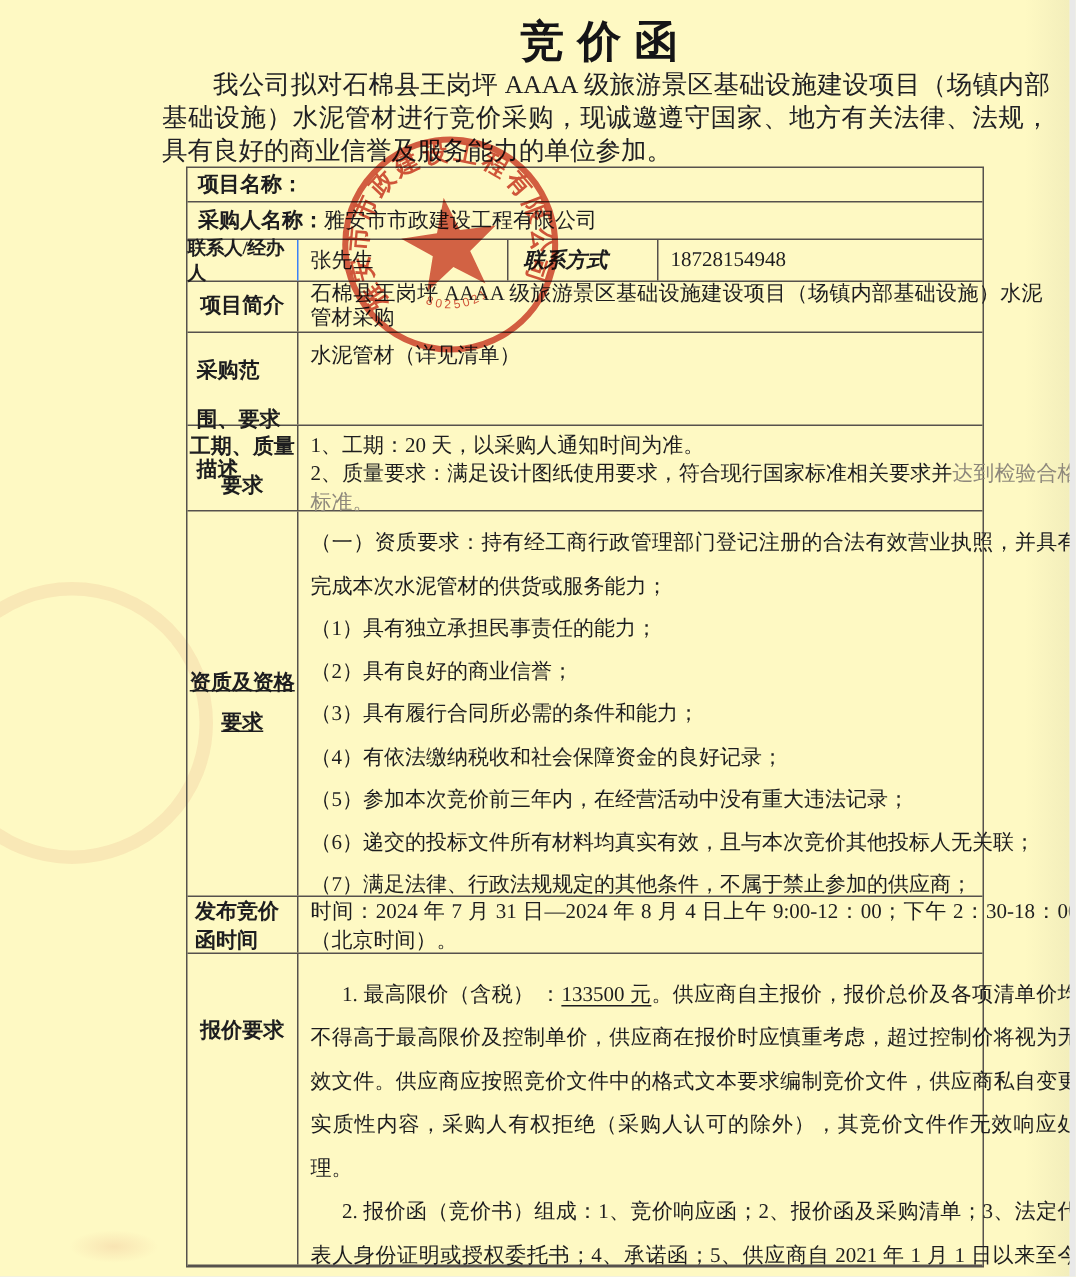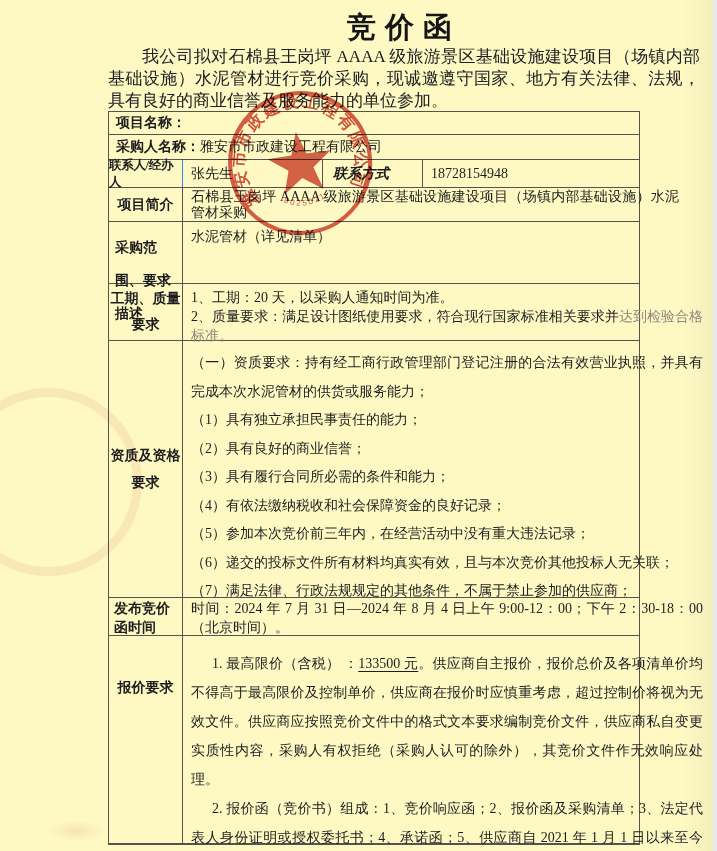--- a/index.html
+++ b/index.html
@@ -8,21 +8,21 @@
     font-family:"Liberation Serif","DejaVu Serif",serif;color:#1d1d1f;
   }
   .scan-shade{position:absolute;right:0;top:0;width:30px;height:100%;
     background:linear-gradient(90deg,rgba(0,0,0,0),rgba(110,105,95,.08));pointer-events:none;}
   .content{position:absolute;left:108px;top:0;width:592px;}
   .doc-title{margin:0;padding-top:8px;height:34px;text-align:center;
     font-size:29px;font-weight:700;letter-spacing:9px;color:#151517;}
   .intro{margin:4px 0 0;width:592px;font-size:17px;line-height:22px;
     text-align:justify;text-indent:2em;color:#202024;}
   
-  .btable{position:absolute;left:0;top:111px;width:532px;border:1px solid #56524d;box-sizing:border-box;}
+  .btable{position:absolute;left:16px;top:111px;width:532px;border:1px solid #56524d;box-sizing:border-box;}
   .trow{display:flex;border-bottom:1px solid #56524d;box-sizing:border-box;font-size:14px;}
   .trow:last-child{border-bottom:1px solid #56524d;}
   .lbl{flex:0 0 74px;width:74px;border-right:1px solid #56524d;box-sizing:border-box;
     display:flex;align-items:center;justify-content:center;text-align:center;
     font-weight:700;line-height:24px;}
   .cnt{flex:1;min-width:0;padding:0 0 0 8px;box-sizing:border-box;overflow:visible;}
   .wide{width:512px;text-align:justify;}
   .fullcell{display:flex;align-items:center;padding-left:7px;white-space:nowrap;overflow:visible;}
   .fullcell .k{font-weight:700;}
   .r1{height:23px;}
@@ -36,21 +36,21 @@
   .r4 .cnt{padding-top:1px;line-height:16px;}
   .r4 .wide{width:488px;}
   .r5{height:62px;}
   .r5 .lbl{align-items:flex-start;justify-content:flex-start;text-align:left;padding:9px 0 0 6px;line-height:33px;}
   .r5 .cnt{padding-top:6px;}
   .r6{height:57px;}
   .r6 .lbl{line-height:26px;}
   .r6 .cnt{padding-top:4px;line-height:19px;}
   .faded{color:#8e887c;}
   .r7{height:257px;}
-  .r7 .lbl{line-height:27px;}
+  .r7 .lbl{line-height:27px;text-decoration:underline;}
   .r7 .cnt{padding-top:8px;}
   .r7 .qitem{line-height:28.5px;}
   .r8{height:38px;}
   .r8 .lbl{align-items:flex-start;justify-content:flex-start;text-align:left;padding:1px 0 0 5px;line-height:19px;}
   .r8 .cnt{padding-top:1px;line-height:19px;}
   .r9{height:208px;border-bottom:1px solid #56524d;}
   .r9 .lbl{align-items:flex-start;padding-top:40px;}
   .r9 .cnt{padding-top:13px;}
   .r9 p{margin:0;line-height:29px;text-indent:1.5em;}
   .price-underline{text-decoration:underline;text-underline-offset:3px;}

